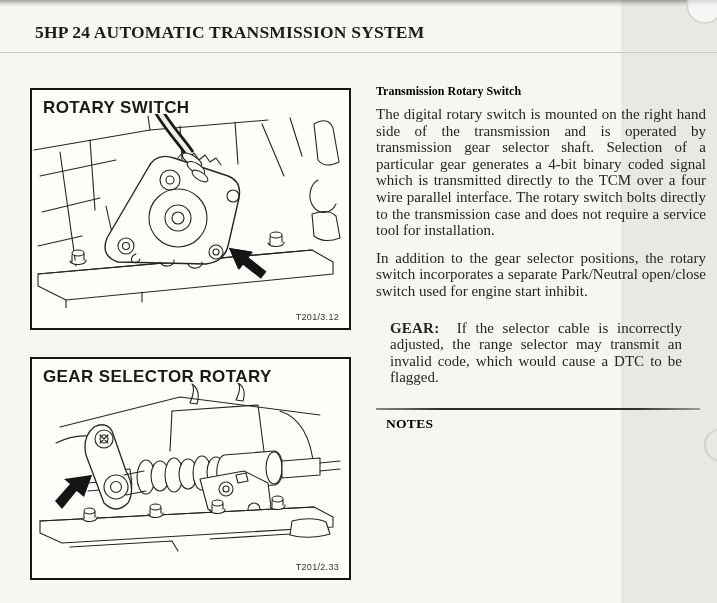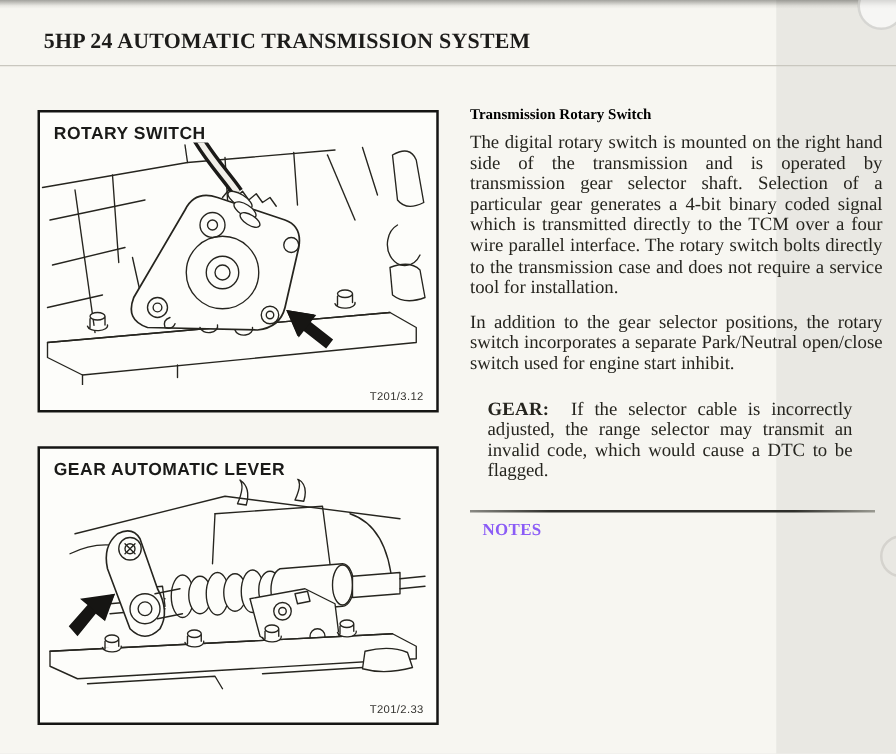--- a/index.html
+++ b/index.html
@@ -51,21 +51,21 @@
     position:absolute;left:30px;margin:0;
     width:317px;
     border:2px solid #151513;
     background:#fdfdfa;
   }
   .fig-1{top:88px;height:238px;}
   .fig-2{top:357px;height:219px;}
   .fig-label{
     position:absolute;left:11px;top:8px;
     font-family:"Liberation Sans",sans-serif;
-    font-size:14px;font-weight:bold;letter-spacing:0.4px;
+    font-size:17px;font-weight:bold;letter-spacing:0.4px;
     color:#1a1a18;
   }
   .fig-caption{
     position:absolute;right:10px;bottom:6px;
     font-family:"Liberation Sans",sans-serif;
     font-size:9px;color:#34332f;letter-spacing:0.3px;
   }
   .fig svg{position:absolute;left:0;top:24px;}
   
   .article{
@@ -89,21 +89,21 @@
   .note b{letter-spacing:0.2px;}
   .notes-section{
     position:absolute;left:376px;top:408px;width:330px;
   }
   .notes-rule{
     height:2px;width:324px;
     background:linear-gradient(to right,#8a8a84,#2e2e2a 20%,#2e2e2a 80%,#9a9a92);
   }
   .notes-heading{
     margin:6px 0 0 10px;
-    font-size:13.5px;font-weight:bold;color:#8b5cf6;letter-spacing:0.3px;
+    font-size:13.5px;font-weight:bold;color:#000000;letter-spacing:0.3px;
   }
   
   .lineart{stroke:#26251f;fill:none;stroke-width:1.1;stroke-linecap:round;stroke-linejoin:round;}
   .whitefill{fill:#fdfdfa;}
   .solid{fill:#161513;stroke:none;}
 </style>
 </head>
 <body>
 
 <div class="page">
@@ -174,21 +174,21 @@
         </g>
       </g>
 
       <polygon class="solid" points="197,134 219.6,137.6 215.6,142.8 234.5,157.5 228.9,164.7 210,150 206,155 "></polygon>
       <polygon class="solid" points="197,134 221,138 207,156"></polygon>
     </svg>
     <div class="fig-caption">T201/3.12</div>
   </figure>
 
   <figure class="fig fig-2">
-    <div class="fig-label">GEAR AUTOMATIC LEVER</div>
+    <div class="fig-label">GEAR SELECTOR ROTARY</div>
     <svg width="313" height="176" viewBox="0 0 313 176">
 
       <g class="lineart">
         <path d="M28,44 L148,14 L288,32"></path>
         <path d="M140,28 L226,22 L233,76"></path>
         <path d="M140,28 L138,68"></path>
         <path d="M158,20 q6,-14 2,-19 q9,6 5,20 z"></path>
         <path d="M204,17 q6,-13 2,-17 q9,5 5,18 z"></path>
         <path d="M248,28 q30,10 34,58"></path>
         <path d="M24,60 q20,-10 40,-6"></path>

